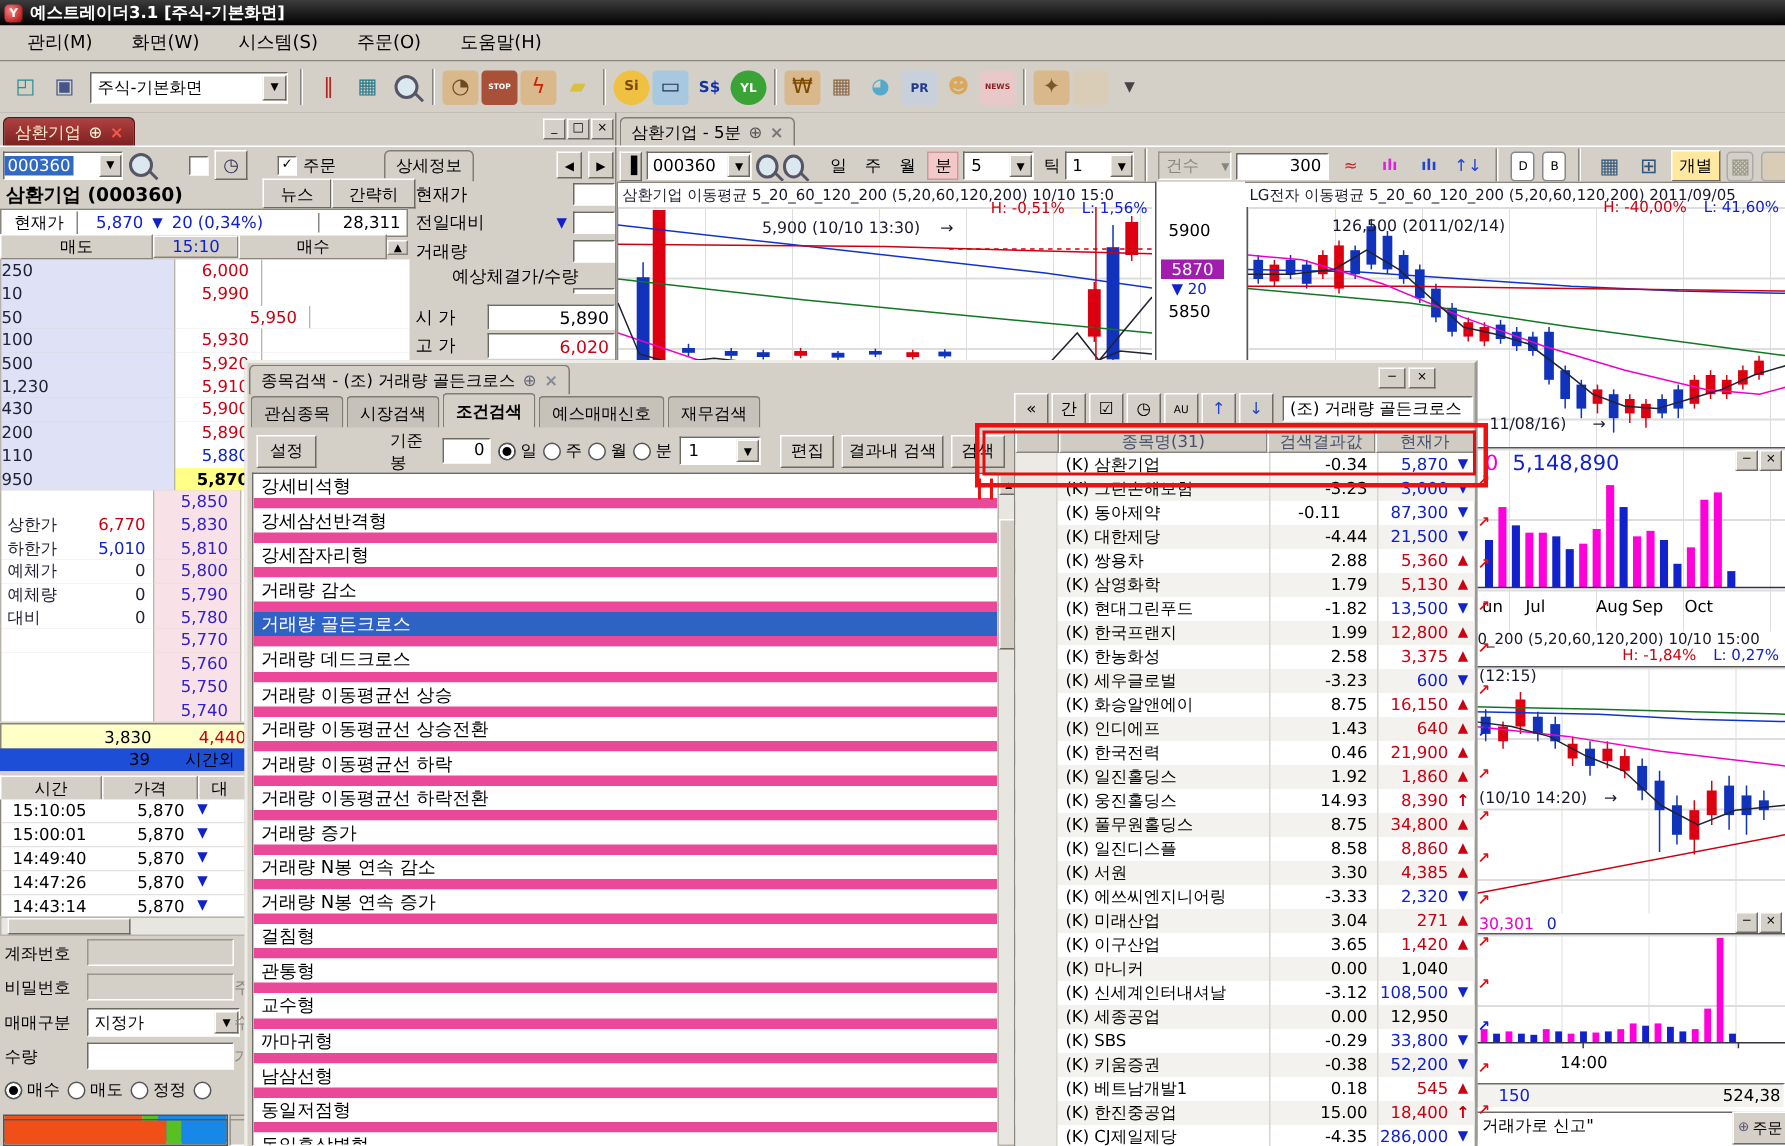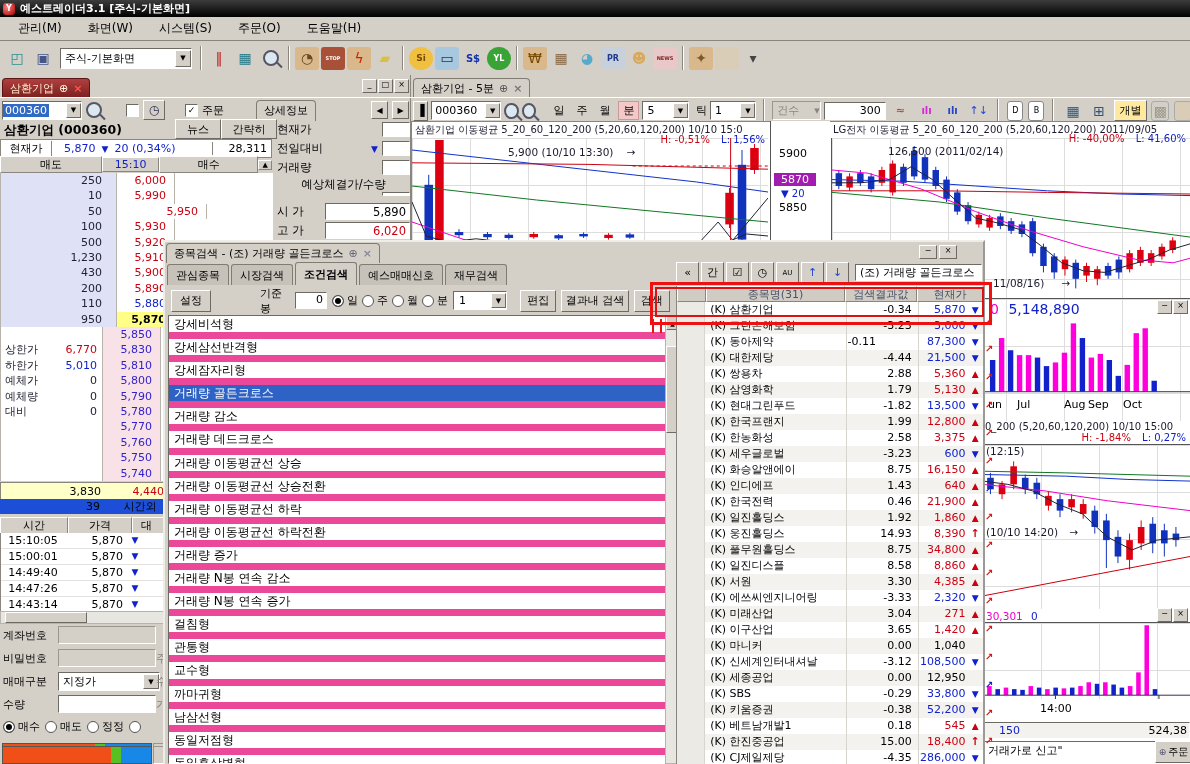--- a/index.html
+++ b/index.html
@@ -18,21 +18,21 @@
   .ticon{width:24px;height:23px;display:flex;align-items:center;justify-content:center;font-size:14px;
          border-radius:3px;margin:0 1px;overflow:hidden;}
   .tsep{width:0;height:24px;border-left:1px solid #8a867e;border-right:1px solid #fff;margin:0 4px;}
   .round{border-radius:50%;}
   .radio{width:10px;height:10px;border:1px solid #555;border-radius:50%;background:#fff;display:inline-block;flex:none;}
   .radio.on{box-shadow:inset 0 0 0 2px #fff;background:#000;}
   .cb{width:11px;height:11px;background:#fff;border:1px solid;border-color:#6d6a63 #fff #fff #6d6a63;
       display:inline-block;font-size:9px;line-height:10px;text-align:center;flex:none;}
   .mitem{padding:2px 4px;}
   .bookrow{display:flex;height:15.4px;line-height:15.4px;font-size:11px;}
-  .bq{width:101px;text-align:right;padding-right:14px;border-right:1px solid #b8b4ac;color:#223;}
+  .bq{width:101px;text-align:left;padding-right:14px;border-right:1px solid #b8b4ac;color:#223;}
   .bp{width:49px;text-align:right;padding-right:8px;border-right:1px solid #b8b4ac;}
   .bb{flex:1;background:#fff;}
   .tickrow{display:flex;height:15px;line-height:15px;border-bottom:1px solid #e4e2de;background:#fff;}
   .hcell{border:1px solid;border-color:#fff #8a867e #8a867e #fff;background:#d4d0c8;text-align:center;}
   .pitem{height:16.1px;line-height:16px;padding-left:5px;font-size:12px;border-bottom:7px solid #ec4899;
          white-space:nowrap;overflow:hidden;background:#fff;}
   .pitem.sel{background:#2f62c5;color:#fff;}
   .rrow{display:flex;height:16px;line-height:16px;font-size:11px;}
   .rrow.alt{background:#f3f2ee;}
   .rc{border-right:1px solid #d8d5ce;overflow:hidden;white-space:nowrap;}
@@ -788,22 +788,22 @@
       </span>
       <span class="btn" style="width:38px;height:20px;margin-left:8px;">편집</span>
       <span class="btn" style="width:72px;height:20px;">결과내 검색</span>
       <span class="btn" style="width:38px;height:20px;">검색</span>
     </div>
 
     <div class="abs inset" id="plist" style="left:3px;top:73px;width:496px;height:447px;overflow:hidden;">
         <div class="pitem">강세비석형</div>
         <div class="pitem">강세삼선반격형</div>
         <div class="pitem">강세잠자리형</div>
+        <div class="pitem">거래량 감소</div>
         <div class="pitem sel">거래량 골든크로스</div>
-        <div class="pitem">거래량 감소</div>
         <div class="pitem">거래량 데드크로스</div>
         <div class="pitem">거래량 이동평균선 상승</div>
         <div class="pitem">거래량 이동평균선 상승전환</div>
         <div class="pitem">거래량 이동평균선 하락</div>
         <div class="pitem">거래량 이동평균선 하락전환</div>
         <div class="pitem">거래량 증가</div>
         <div class="pitem">거래량 N봉 연속 감소</div>
         <div class="pitem">거래량 N봉 연속 증가</div>
         <div class="pitem">걸침형</div>
         <div class="pitem">관통형</div>
@@ -854,21 +854,21 @@
           <div class="rrow alt">
             <span class="rc" style="width: 28px; background: rgb(236, 234, 228);"></span>
             <span class="rc" style="width: 140px; padding-left: 5px;">(K) 그린손해보험</span>
             <span class="rc" style="width: 66px; text-align: right; padding-right: 6px;">-3.23</span>
             <span class="rc" style="width: 48px; text-align: right; padding-right: 2px; border-right: none; color: rgb(17, 34, 204);">3,000</span>
             <span style="width: 16px; text-align: center; font-size: 9px; color: rgb(17, 34, 204);">▼</span>
           </div>
           <div class="rrow">
             <span class="rc" style="width: 28px; background: rgb(236, 234, 228);"></span>
             <span class="rc" style="width: 140px; padding-left: 5px;">(K) 동아제약</span>
-            <span class="rc" style="width: 66px; text-align: left; padding-right: 6px;">-0.11</span>
+            <span class="rc" style="width: 66px; text-align: center; padding-right: 6px;">-0.11</span>
             <span class="rc" style="width: 48px; text-align: right; padding-right: 2px; border-right: none; color: rgb(17, 34, 204);">87,300</span>
             <span style="width: 16px; text-align: center; font-size: 9px; color: rgb(17, 34, 204);">▼</span>
           </div>
           <div class="rrow alt">
             <span class="rc" style="width: 28px; background: rgb(236, 234, 228);"></span>
             <span class="rc" style="width: 140px; padding-left: 5px;">(K) 대한제당</span>
             <span class="rc" style="width: 66px; text-align: right; padding-right: 6px;">-4.44</span>
             <span class="rc" style="width: 48px; text-align: right; padding-right: 2px; border-right: none; color: rgb(17, 34, 204);">21,500</span>
             <span style="width: 16px; text-align: center; font-size: 9px; color: rgb(17, 34, 204);">▼</span>
           </div>

